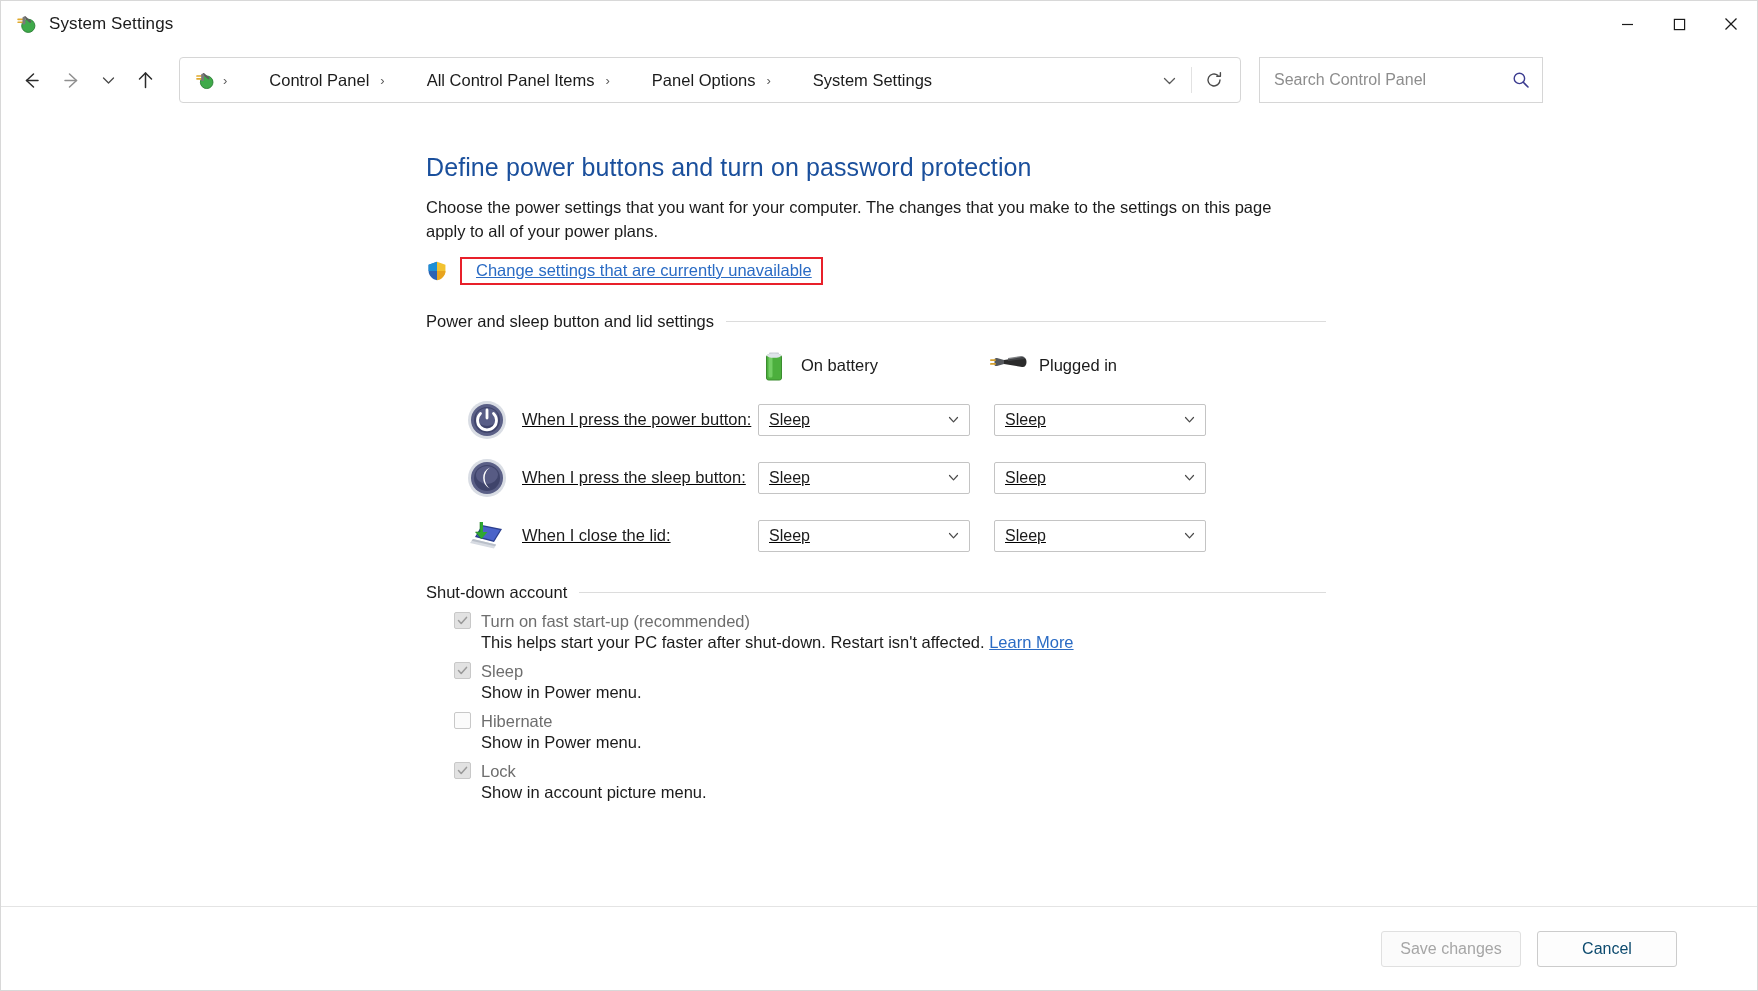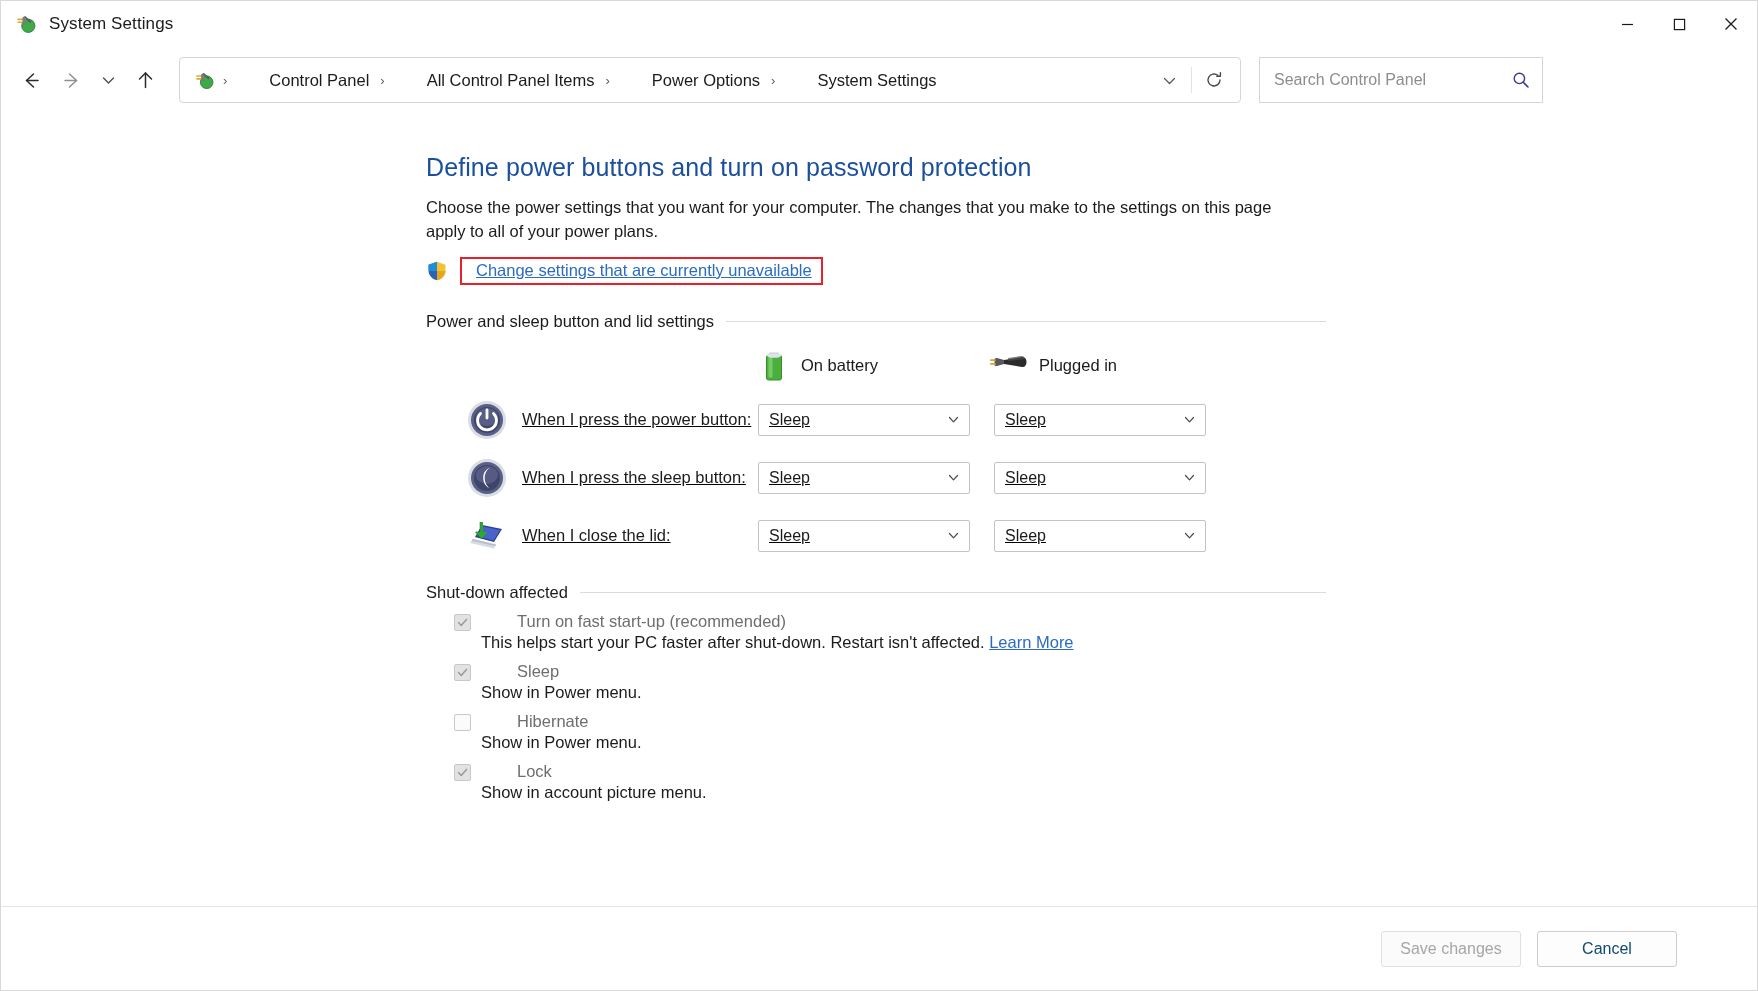--- a/index.html
+++ b/index.html
@@ -173,21 +173,21 @@
     display: flex; align-items: center; justify-content: space-between;
     padding: 0 9px 0 10px;
     cursor: default;
   }
   .combo + .combo { margin-left: 24px; }
   .combo .cval { font-size: 16px; color: #1b1b1b; }
   .combo .carrow { color: #4a4a4a; display: flex; align-items: center; }
 
   
   .chk-item { margin-top: 10px; padding-left: 28px; }
-  .chk-line { display: flex; align-items: flex-end; gap: 36px; }
+  .chk-line { display: flex; align-items: flex-start; }
   .chk {
     width: 17px; height: 17px; flex: 0 0 auto;
     border: 1px solid #c8c8c8; border-radius: 2px;
     background: #f1f1f1;
     display: flex; align-items: center; justify-content: center;
     margin-right: 10px;
   }
   .chk.checked { background: #e2e2e2; border-color: #c8c8c8; }
   .chk.unchecked { background: #fbfbfb; border-color: #c8c8c8; }
   .chk-label {
@@ -292,21 +292,21 @@
         <rect x="2.5" y="6" width="7" height="1.8" rx=".8" fill="#e0a92c"></rect>
         <rect x="2.5" y="9.2" width="7" height="1.8" rx=".8" fill="#e0a92c"></rect>
         <rect x="8.2" y="4.2" width="3.2" height="8.4" rx="1.2" fill="#7a7a7a"></rect>
       </svg>
       <div class="crumbs">
         <span class="crumb-sep">›</span>
         <span class="crumb">Control Panel</span>
         <span class="crumb-sep">›</span>
         <span class="crumb">All Control Panel Items</span>
         <span class="crumb-sep">›</span>
-        <span class="crumb">Power Options</span>
+        <span class="crumb">Panel Options</span>
         <span class="crumb-sep">›</span>
         <span class="crumb">System Settings</span>
       </div>
       <div class="addr-right">
         <div class="addr-btn">
           <svg width="15" height="15" viewBox="0 0 15 15">
             <path d="M2.5 5.5 L7.5 10.5 L12.5 5.5" fill="none" stroke="#5a5a5a" stroke-width="1.3" stroke-linecap="round" stroke-linejoin="round"></path>
           </svg>
         </div>
         <div class="addr-divider"></div>
@@ -454,21 +454,21 @@
           <span class="cval">Sleep</span>
           <span class="carrow">
             <svg width="13" height="13" viewBox="0 0 13 13">
               <path d="M2.5 4.5 L6.5 8.8 L10.5 4.5" fill="none" stroke="#4a4a4a" stroke-width="1.2" stroke-linecap="round" stroke-linejoin="round"></path>
             </svg>
           </span>
         </div>
       </div>
 
       <div class="group-head">
-        <span class="lbl">Shut-down affected</span>
+        <span class="lbl">Shut-down account</span>
         <span class="rule"></span>
       </div>
 
       <div class="chk-item">
         <div class="chk-line">
           <span class="chk checked">
             <svg width="11" height="11" viewBox="0 0 11 11">
               <path d="M1.5 5.6 L4.2 8.4 L9.5 2.4" fill="none" stroke="#9a9a9a" stroke-width="1.5" stroke-linecap="round" stroke-linejoin="round"></path>
             </svg>
           </span>

